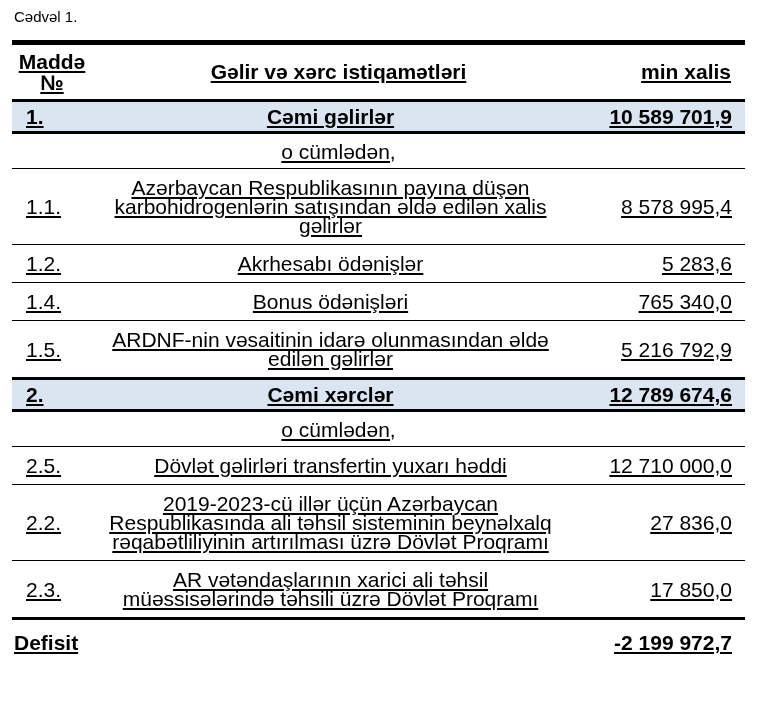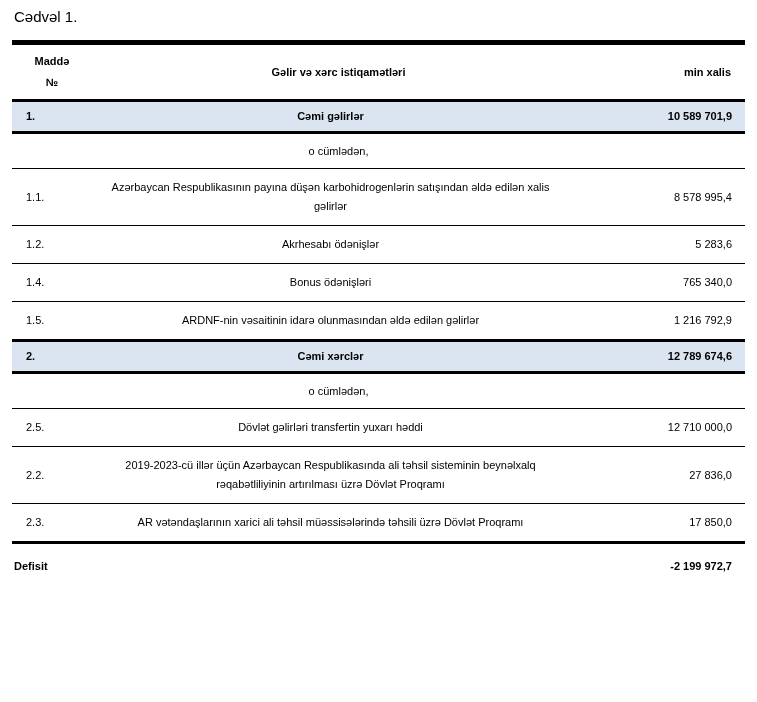--- a/index.html
+++ b/index.html
@@ -15,21 +15,22 @@
   .caption {
     font-size: 15px;
     margin: 2px 0 12px 2px;
     height: 20px;
   }
   table.main {
     border-collapse: collapse;
     width: 733px;
     table-layout: fixed;
     border-top: 5px solid var(--line);
-    font-size: 11px;
+    font-size: 21px;
+    text-decoration: underline;
   }
   col.c1 { width: 80px; }
   col.c2 { width: 493px; }
   col.c3 { width: 160px; }
 
   thead th {
     font-weight: bold;
     border-bottom: 3px solid var(--line);
     height: 58px;
     vertical-align: middle;
@@ -117,21 +118,21 @@
 
       <tr class="item">
         <td class="c-no">1.4.</td>
         <td class="c-label">Bonus ödənişləri</td>
         <td class="c-value">765 340,0</td>
       </tr>
 
       <tr class="item">
         <td class="c-no">1.5.</td>
         <td class="c-label">ARDNF-nin vəsaitinin idarə olunmasından əldə edilən gəlirlər</td>
-        <td class="c-value">1 216 792,9</td>
+        <td class="c-value">5 216 792,9</td>
       </tr>
 
       <tr class="section">
         <td class="c-no">2.</td>
         <td class="c-label">Cəmi xərclər</td>
         <td class="c-value">12 789 674,6</td>
       </tr>
 
       <tr class="subheader">
         <td></td>

